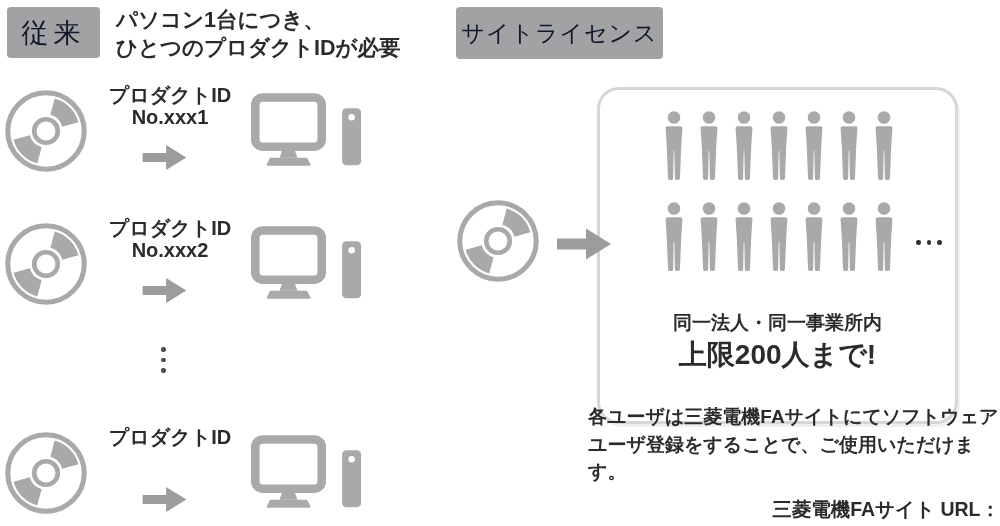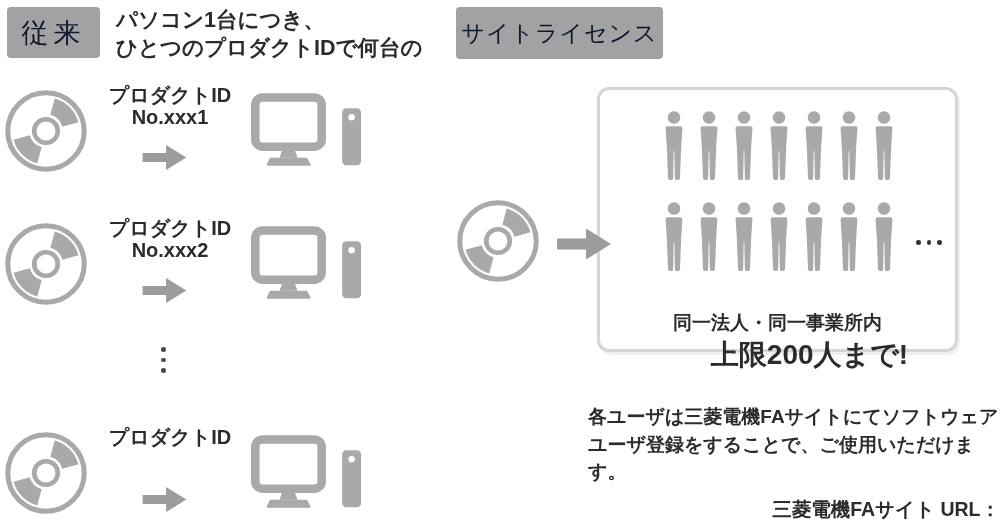--- a/index.html
+++ b/index.html
@@ -41,31 +41,31 @@
   .pc-row .pcicon{position:absolute;left:251px;top:9px;}
 
   
   .v-ellipsis{left:161px;top:347px;display:flex;flex-direction:column;gap:6px;}
   .v-ellipsis .dot,.h-ellipsis .dot{width:4.5px;height:4.5px;border-radius:50%;background:#4a4a4a;}
   .h-ellipsis{left:316px;top:150px;display:flex;gap:6px;}
   .h-ellipsis .dot{background:#333;}
 
   
   .license-box{
-    left:597px;top:87px;width:361px;height:265px;
+    left:597px;top:87px;width:361px;height:337px;
     border:3px solid var(--box-border,#d6d6d6);
-    border-radius:12px;background:#fff;box-sizing:border-box;
+    border-radius:22px;background:#fff;box-sizing:border-box;
     box-shadow:2px 3px 0 rgba(0,0,0,0.06);
   }
   .people-grid{position:absolute;left:63px;top:20px;display:flex;flex-direction:column;gap:17px;}
   .people-row{display:flex;gap:13px;}
   .caption1{position:absolute;left:0;top:220px;width:100%;text-align:center;
     font-size:19px;font-weight:600;}
   .caption2{position:absolute;left:0;top:246px;width:100%;text-align:center;
-    font-size:28px;font-weight:600;padding-left:32px;}
+    font-size:28px;font-weight:600;}
 
   
   .right-cd{left:456px;top:199px;}
   .right-arrow{left:555px;top:225px;}
 
   
   .notes{left:588px;top:403px;width:412px;font-size:19px;font-weight:600;line-height:27.5px;}
   .notes .url-label{font-weight:700;font-size:19.5px;margin-top:10px;line-height:26px;text-align:right;}
   .notes .url{font-weight:700;font-size:19.5px;line-height:26px;}
 </style>
@@ -91,21 +91,21 @@
   </symbol>
 </svg>
 
 <div class="canvas">
 
   <div class="label-box left abs">
     <span>従来</span>
   </div>
   <div class="headline left abs">
     <div>パソコン1台につき、</div>
-    <div>ひとつのプロダクトIDで何台の</div>
+    <div>ひとつのプロダクトIDが必要</div>
   </div>
 
   <div class="pc-row" style="top:84px">
     <svg class="cd icon" width="84" height="84">
         <use href="#sym-cd"></use>
       </svg>
     <div class="idtext">
       <div>プロダクトID</div>
       <div>No.xxx1</div>
     </div>

